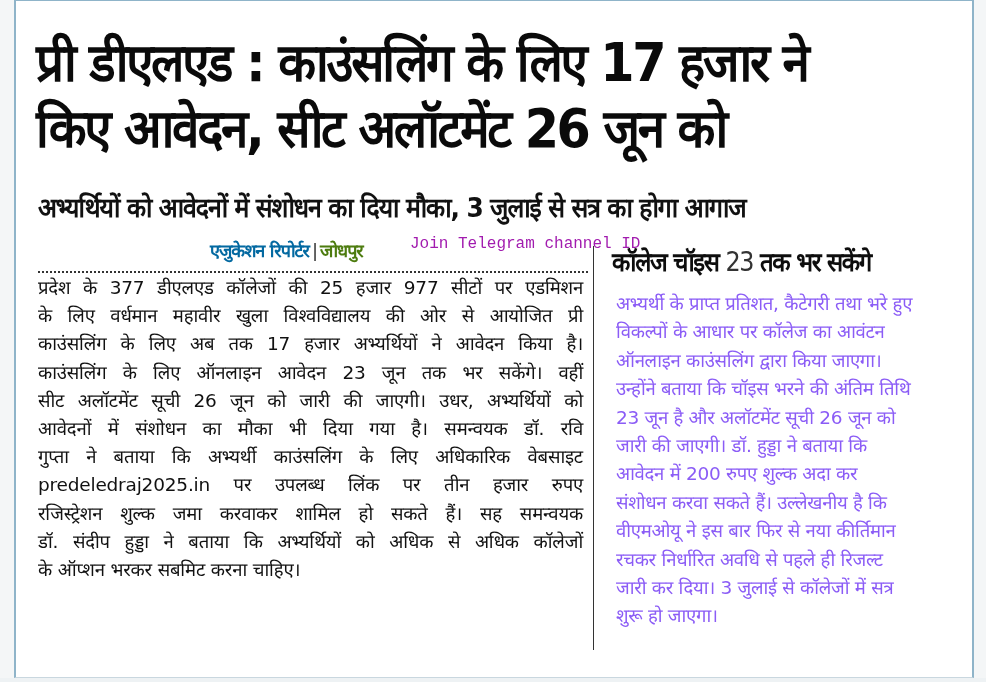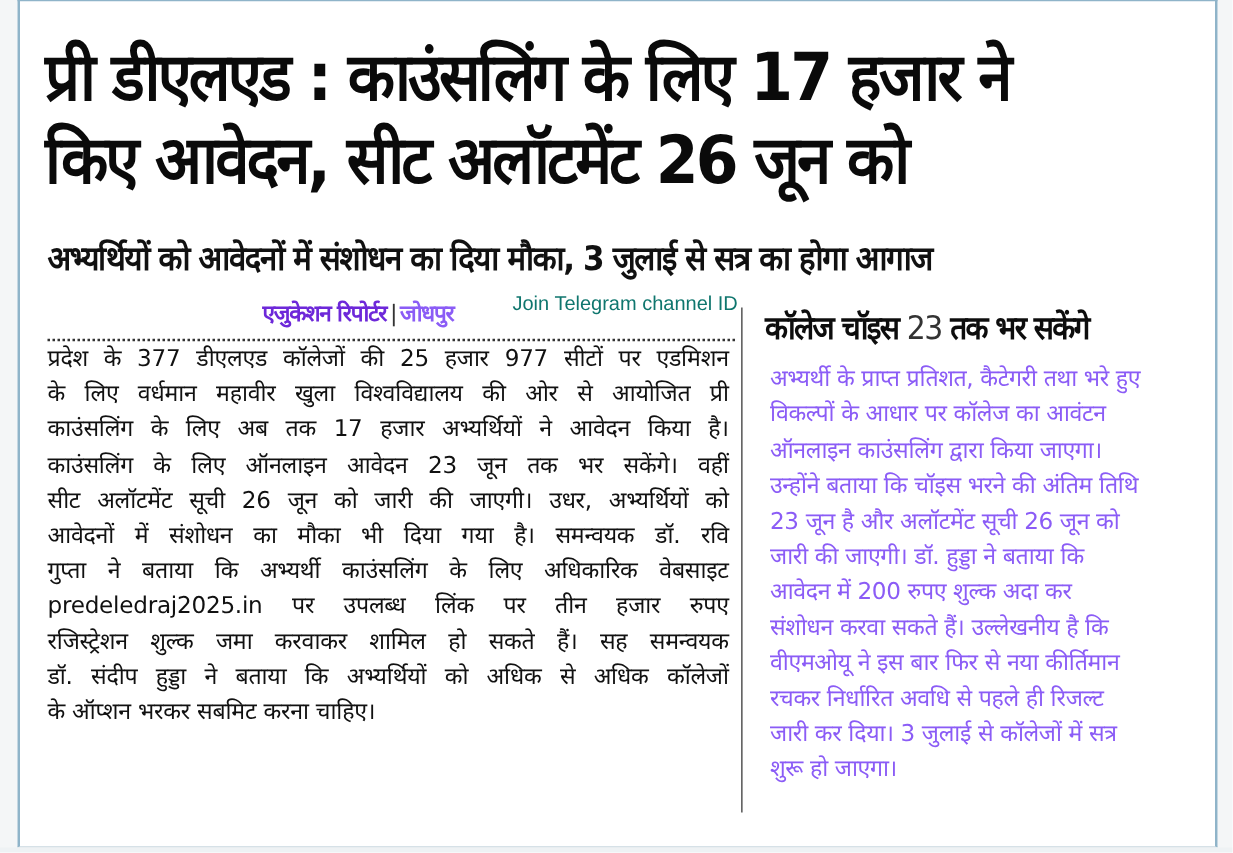--- a/index.html
+++ b/index.html
@@ -44,29 +44,29 @@
     transform-origin: left top;
     white-space: nowrap;
   }
   .byline {
     position: absolute;
     left: 210px; top: 238px;
     font-size: 18px; font-weight: bold;
     letter-spacing: -1px;
     white-space: nowrap;
   }
-  .byline .reporter { color: #6d28d9; }
+  .byline .reporter { color: #0369a1; }
   .byline .sep { color: #333; font-weight: normal; margin: 0 3px; }
-  .byline .city { color: #8b5cf6; font-weight: bold; }
+  .byline .city { color: #4d7c0f; font-weight: bold; }
   .watermark {
     position: absolute;
     left: 410px; top: 235px;
-    font-family: Liberation Sans, sans-serif;
+    font-family: Liberation Mono, monospace;
     font-size: 16px;
-    color: #0f766e;
+    color: #a21caf;
     white-space: nowrap;
   }
   .dotted-rule {
     position: absolute;
     left: 38px; top: 271px; width: 550px;
     border-top: 2px dotted #333;
   }
   .col-divider {
     position: absolute;
     left: 593px; top: 246px; width: 1px; height: 404px;

